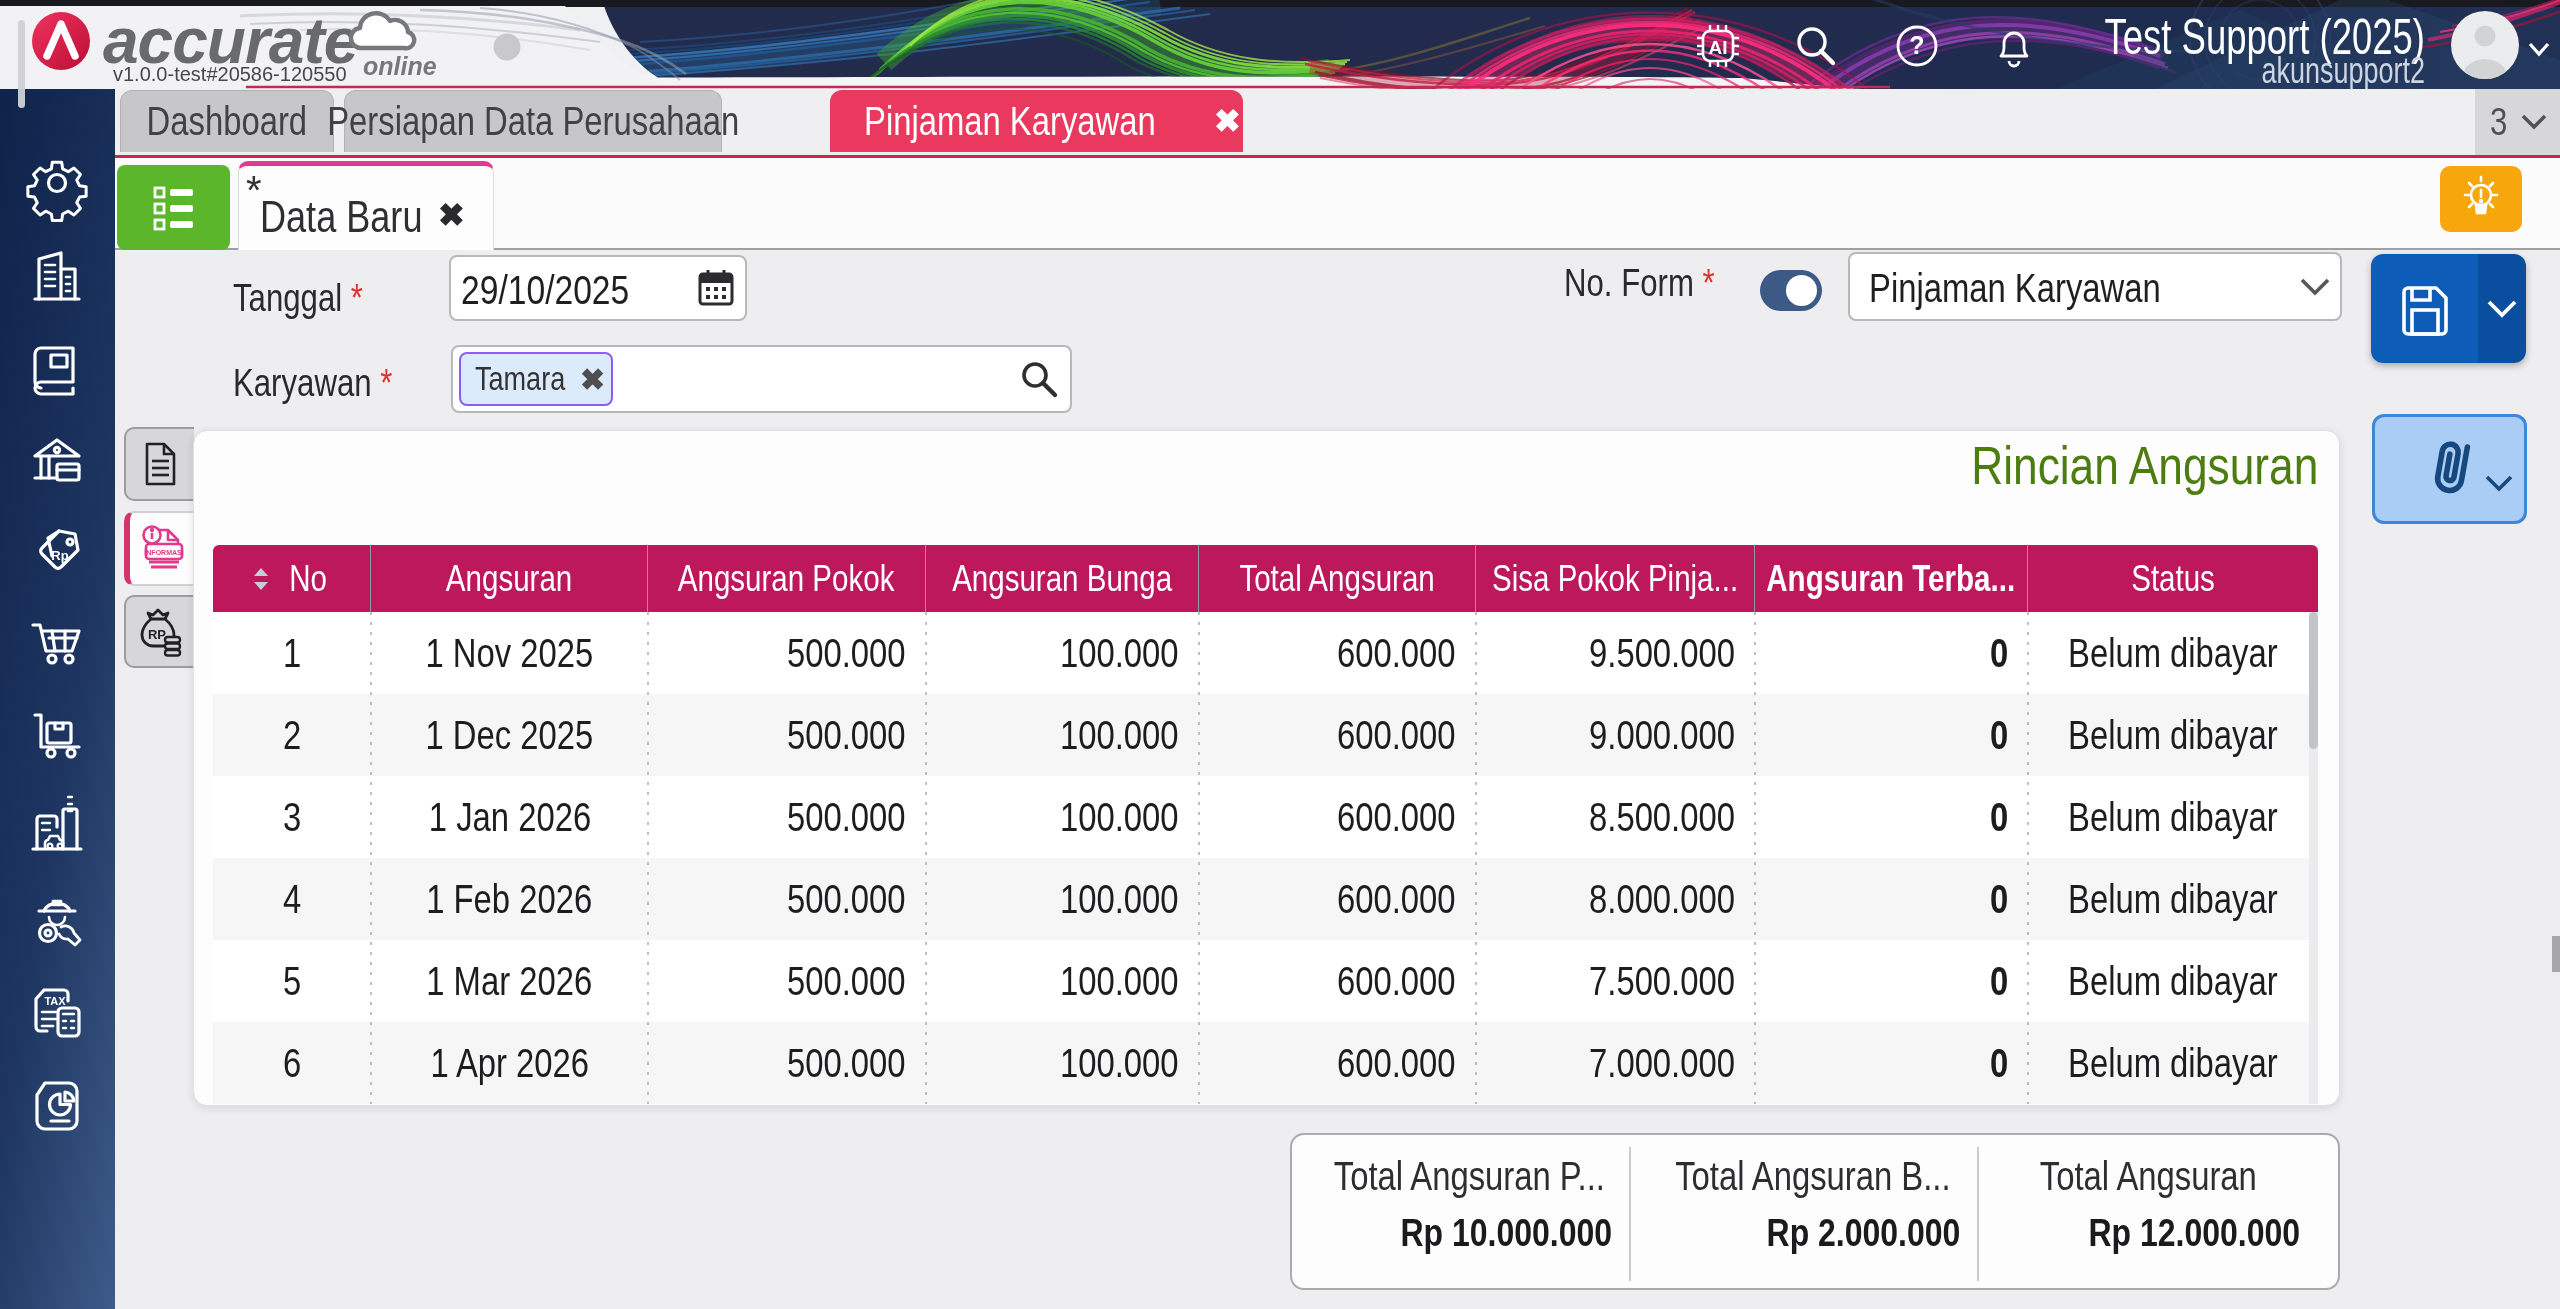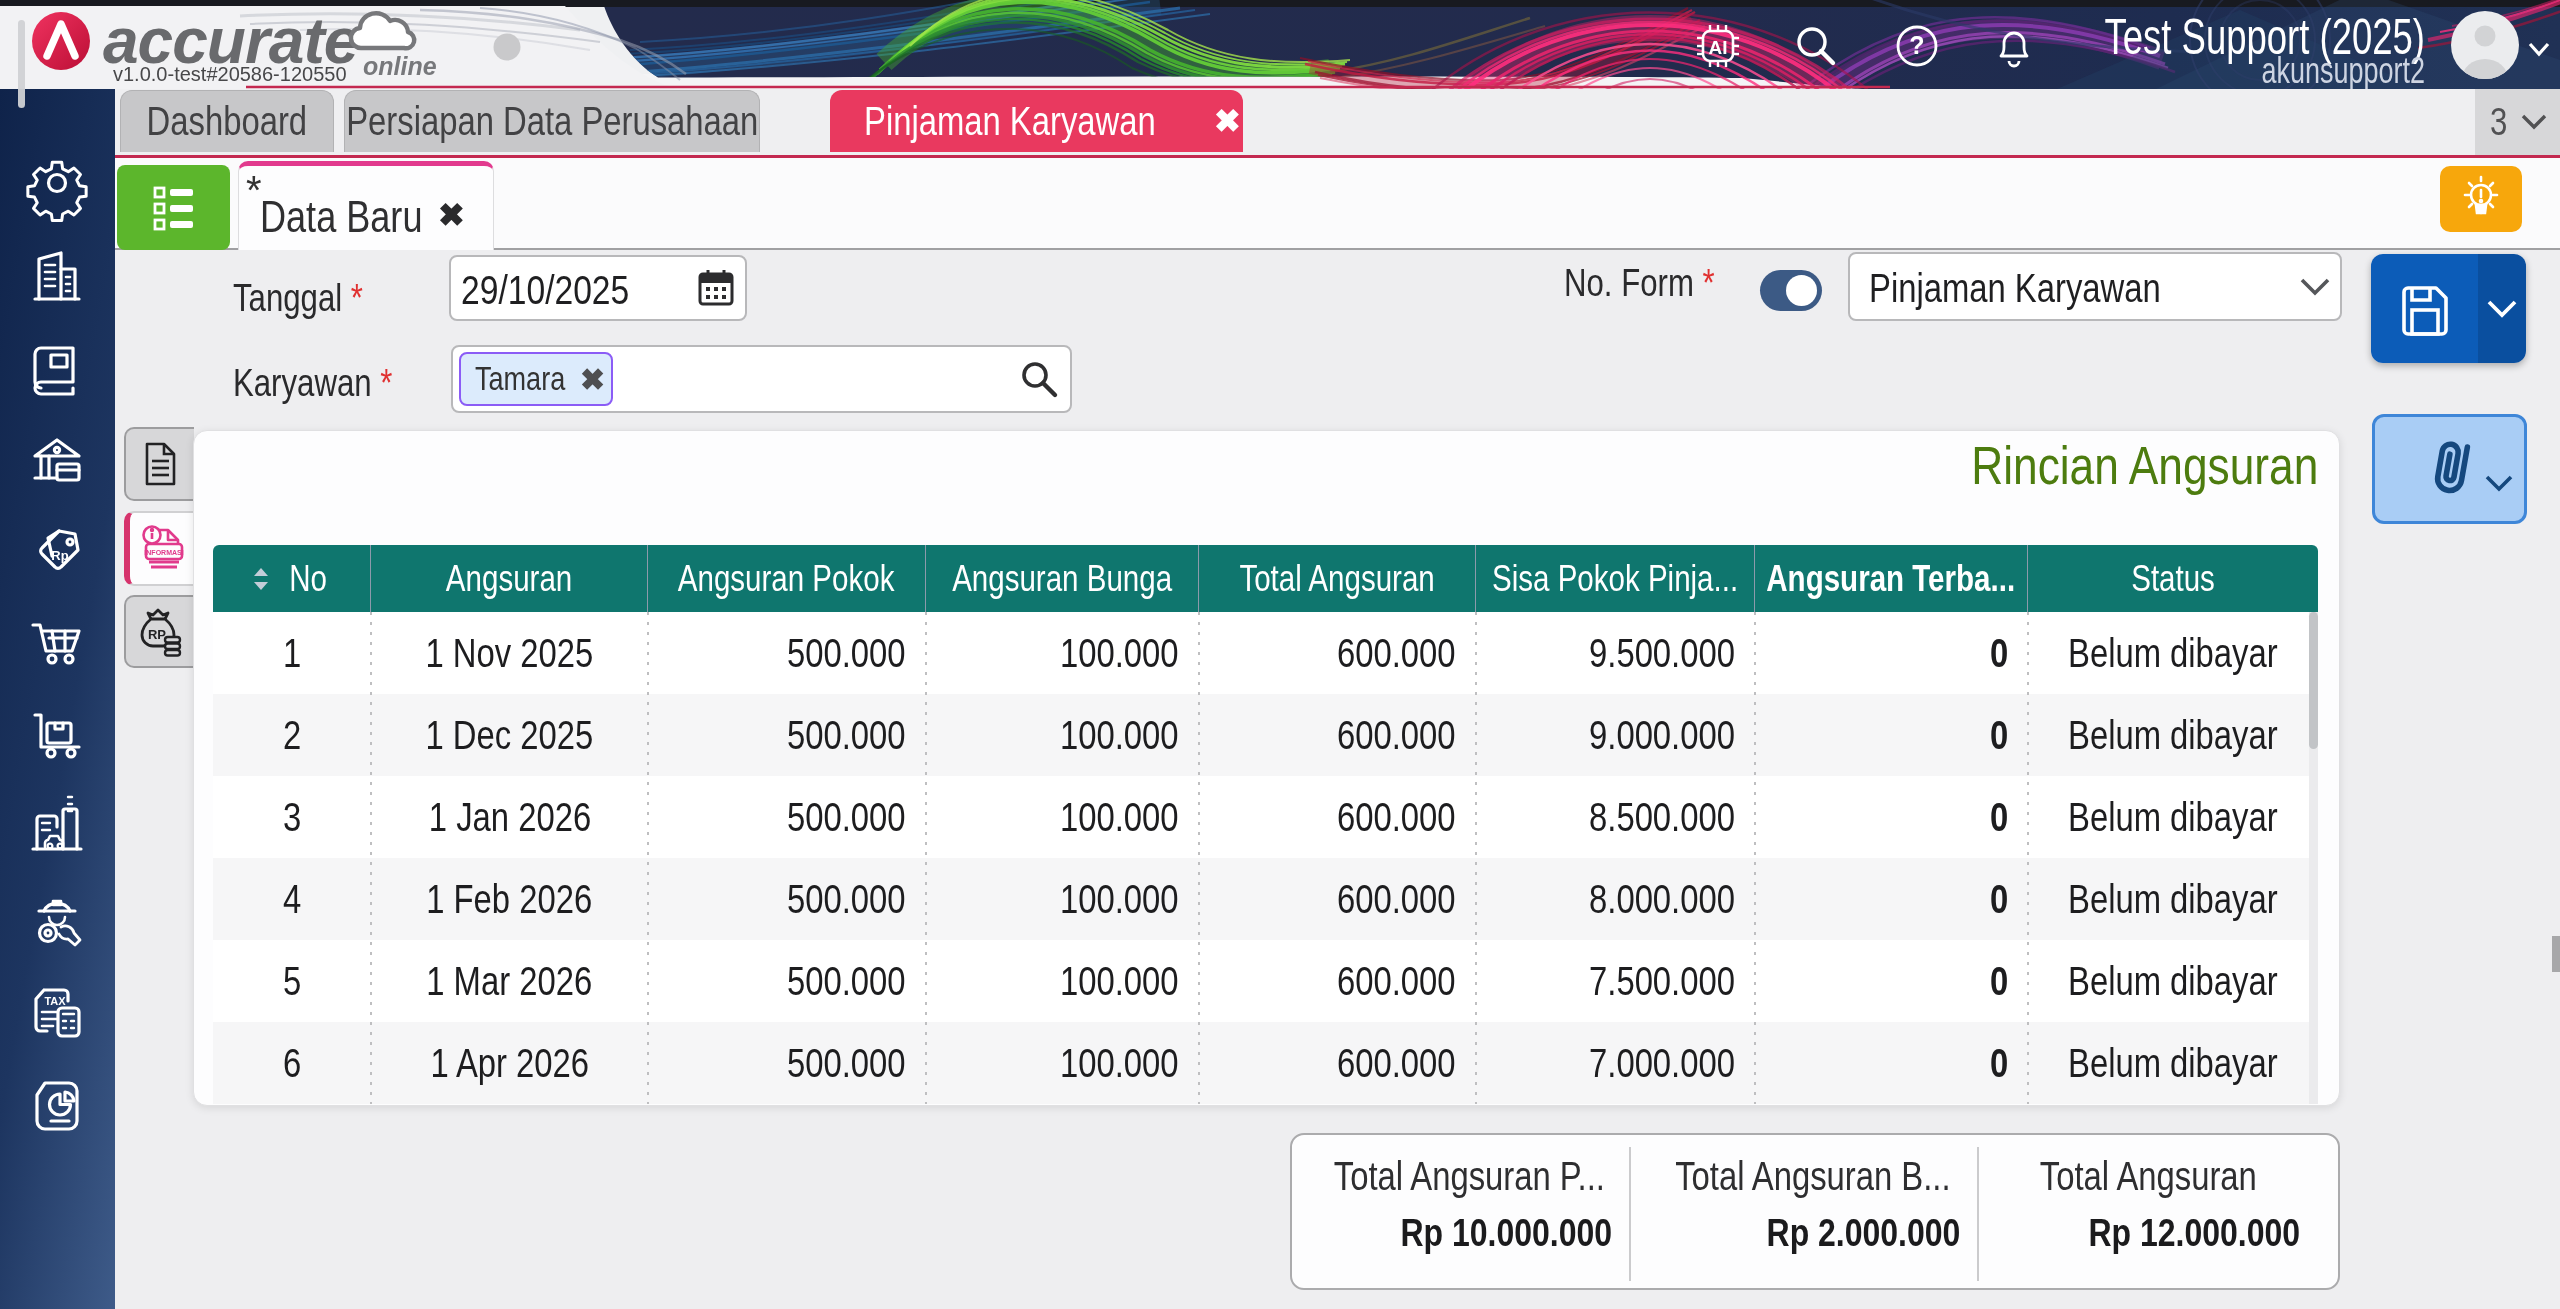--- a/index.html
+++ b/index.html
@@ -55,21 +55,21 @@
   
   .mtab{left:124px;width:70px;background:#d7d7d9;border:2px solid #9c9c9e;border-right:none;
      border-radius:10px 0 0 10px;box-sizing:border-box;display:flex;align-items:center;justify-content:center;}
   #mtab2{background:#fdfdfe;border:2px solid #d0d0d2;border-left:6px solid #d6336c;border-right:none;}
 
   
   #panel{left:193px;top:430px;width:2147px;height:676px;background:#fdfdfe;border:1px solid #e0e0e2;
      border-radius:14px;box-shadow:0 2px 8px rgba(0,0,0,.10);box-sizing:border-box;}
   #ptitle{left:1818px;top:436px;width:500px;height:58px;font-size:54px;color:#4d7c0f;display:flex;align-items:center;justify-content:flex-end;}
 
-  .thead{left:213px;top:545px;width:2105px;height:67px;background:#0f766e;border-radius:6px 6px 0 0;
+  .thead{left:213px;top:545px;width:2105px;height:67px;background:#be185d;border-radius:6px 6px 0 0;
      display:flex;color:#fff;font-size:36px;}
   .trow{left:213px;width:2105px;height:82px;display:flex;font-size:40px;color:#1d1d1f;}
   .c{box-sizing:border-box;display:flex;align-items:center;justify-content:center;height:100%;}
   .c.num{justify-content:flex-end;padding-right:20px;}
   .c0{width:158px;}.c1{width:277px;}.c2{width:278px;}.c3{width:273px;}
   .c4{width:277px;}.c5{width:279px;}.c6{width:273px;font-weight:bold;}.c7{width:290px;}
   .hsep{border-right:1px solid #8c9aab;}
   .dots{width:2px;top:612px;height:492px;
      background:repeating-linear-gradient(to bottom,#bfbfc1 0 3px,transparent 3px 10px);}
   #vtrack{left:2309px;top:612px;width:9px;height:492px;background:#ebebed;}
@@ -242,21 +242,21 @@
       <circle cx="2485" cy="36" r="10.5"></circle>
       <path d="M2462,79 a23,20 0 0 1 46,0 Z"></path>
     </g>
     <polyline points="2530,44 2539,54 2548,44" fill="none" stroke="#fff" stroke-width="3.2"></polyline>
   </svg>
 
   <div class="abs" id="tabstrip"></div>
   <div class="abs toptab" style="left:120px;width:214px;">
       <span class="t tc">Dashboard</span>
     </div>
-  <div class="abs toptab" style="left:344px;width:416px;">
+  <div class="abs toptab" style="left:344px;width:378px;">
       <span class="t tc">Persiapan Data Perusahaan</span>
     </div>
   <div class="abs toptab" id="tab3" style="left:830px;width:413px;">
      <span class="t tc" style="margin-right:26px;">Pinjaman Karyawan</span>
      <span style="font-size:32px;font-weight:bold;">✖</span>
     </div>
   <div class="abs" id="cnt3">
       <span class="t tc">3</span>
      <svg width="26" height="16" viewBox="0 0 26 16" style="margin-left:12px;">
         <polyline points="2,2 13,13 24,2" fill="none" stroke="#515153" stroke-width="3.4"></polyline>

